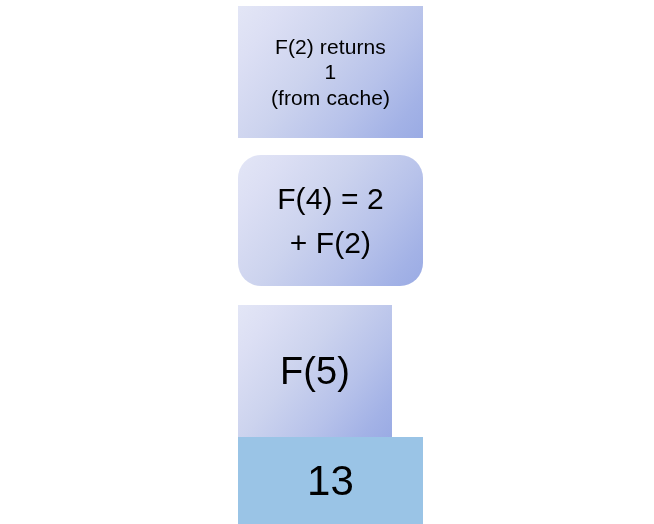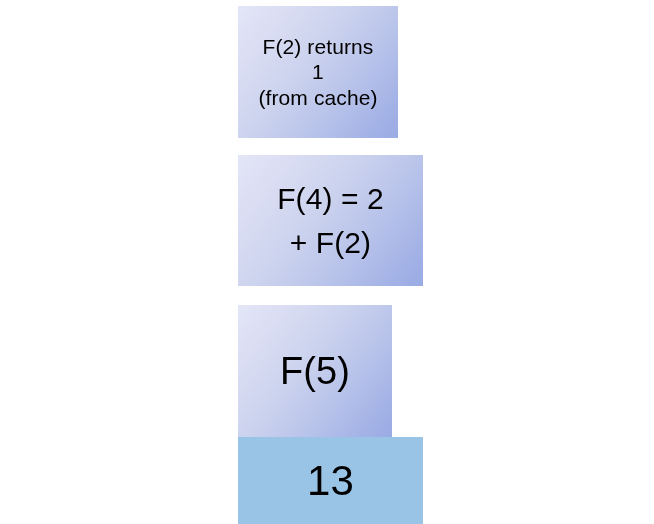--- a/index.html
+++ b/index.html
@@ -46,33 +46,34 @@
         #ccd3ee 42%,
         #b7c2ea 68%,
         #a3b2e6 88%,
         #9aabe4 100%);
   }
 
   
   #box-cache {
     left: 238px;
     top: 6px;
-    width: 160px;
+    width: 185px;
     height: 132px;
     font-size: 21px;
   }
 
   
   #box-f4 {
     left: 238px;
     top: 155px;
     width: 185px;
     height: 131px;
     font-size: 30px;
     line-height: 1.45;
+    border-radius: 23px;
   }
 
   
   #box-f5 {
     left: 238px;
     top: 305px;
     width: 154px;
     height: 132px;
     font-size: 38px;
   }

